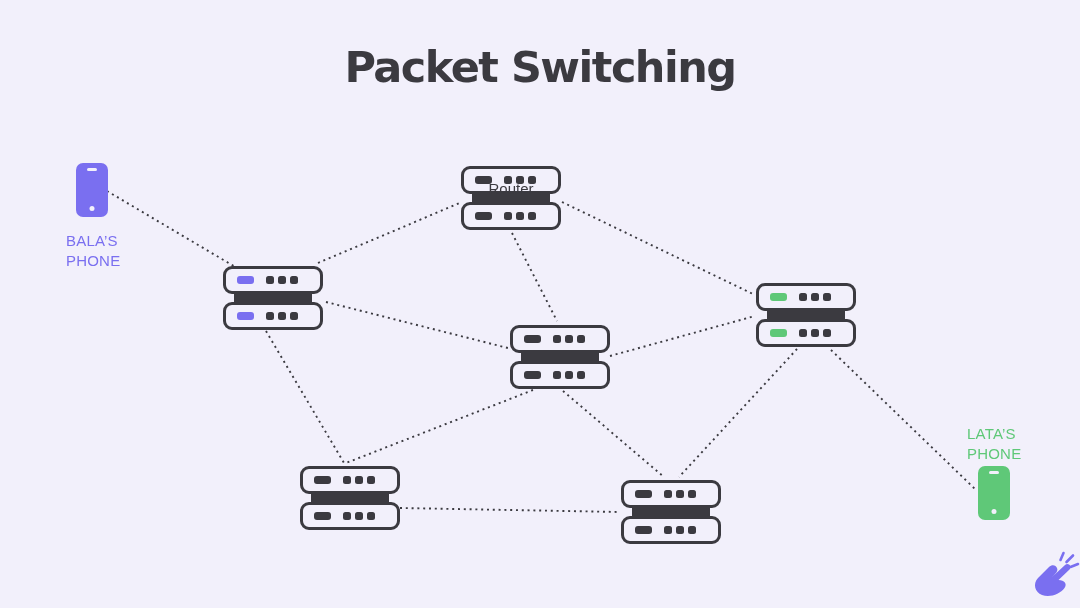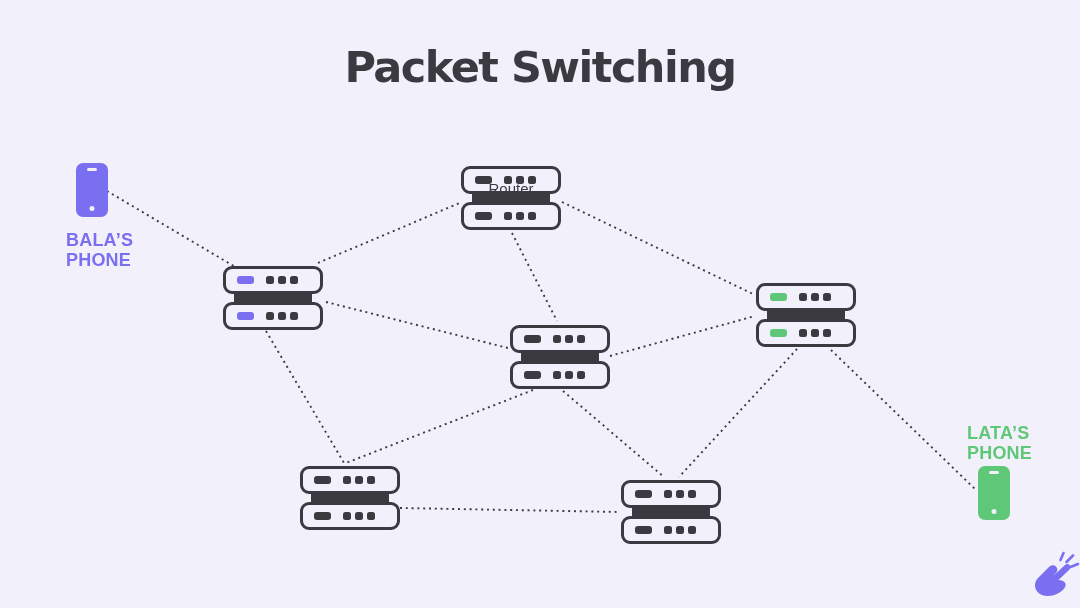--- a/index.html
+++ b/index.html
@@ -40,21 +40,21 @@
     position:absolute;
     transform:translateX(-50%);
     font-size:15px;font-weight:500;color:#3B3A40;white-space:nowrap;
   }
   
   .phone{position:absolute;width:32px;height:54px;border-radius:7px;}
   .phone .speaker{position:absolute;top:5px;left:50%;transform:translateX(-50%);width:10px;height:3px;border-radius:2px;background:#F2F0FB;}
   .phone .home{position:absolute;bottom:6px;left:50%;transform:translateX(-50%);width:5px;height:5px;border-radius:50%;background:#F2F0FB;}
   .device-label{
     position:absolute;
-    font-size:18px;font-weight:bold;line-height:19.5px;letter-spacing:0.2px;
+    font-size:15px;font-weight:normal;line-height:19.5px;letter-spacing:0.2px;
     white-space:nowrap;
   }
   .logo{position:absolute;left:1030px;top:550px;width:50px;height:50px;}
 </style>
 </head>
 <body>
 
 <div class="canvas">
   <h1 class="title">Packet Switching</h1>
   <svg id="links" viewBox="0 0 1080 608">

